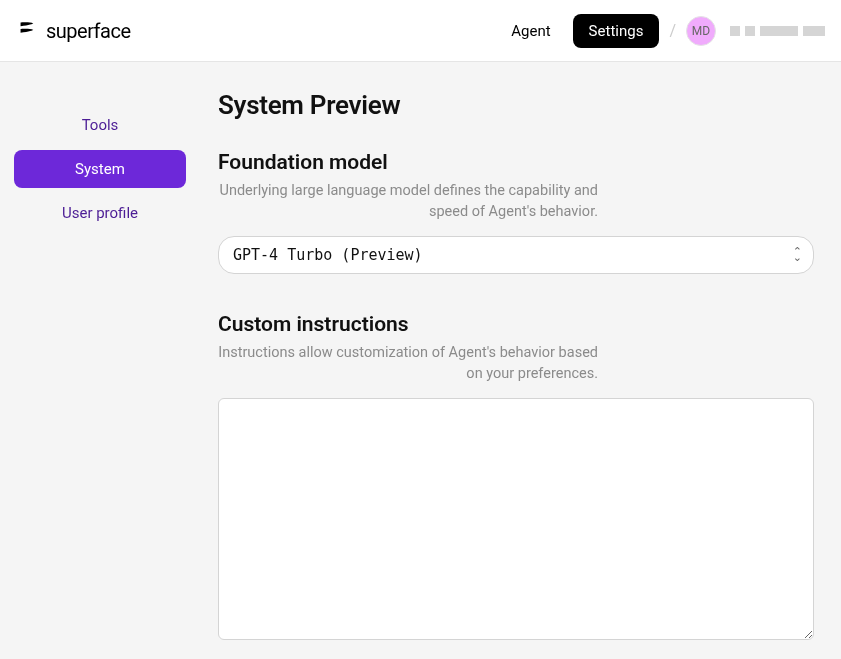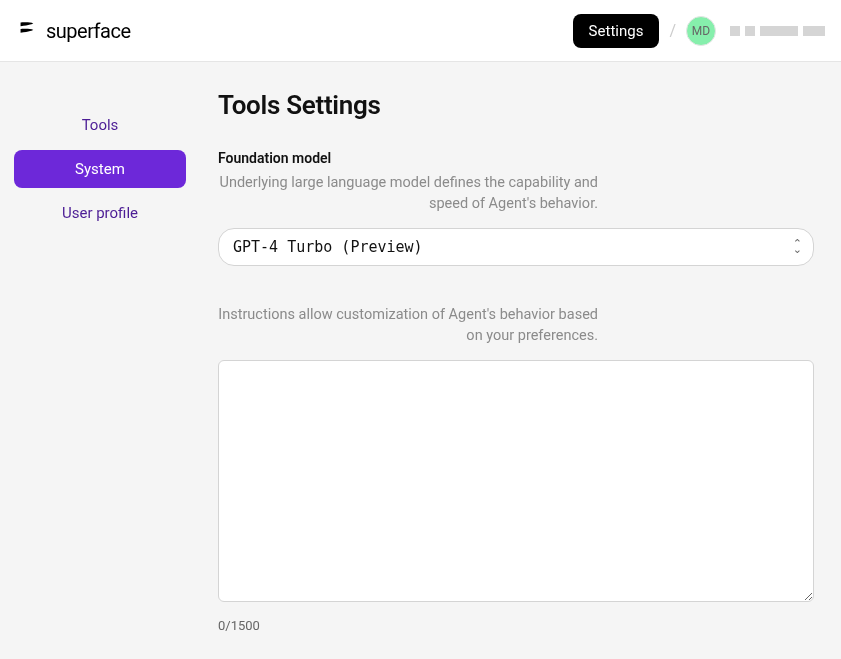--- a/index.html
+++ b/index.html
@@ -53,21 +53,21 @@
     }
     .sep {
       color: #ccc;
       font-size: 16px;
       padding: 0 4px;
     }
     .avatar {
       width: 30px;
       height: 30px;
       border-radius: 50%;
-      background: #86efac;
+      background: #f0abfc;
       display: flex;
       align-items: center;
       justify-content: center;
       font-size: 12px;
       color: #666;
       border: 1px solid #e5e5e5;
     }
     .user-redact {
       display: flex;
       gap: 5px;
@@ -108,21 +108,21 @@
       max-width: 630px;
     }
     .page-title {
       font-size: 26px;
       font-weight: 600;
       color: #111;
       margin-bottom: 30px;
       letter-spacing: -0.3px;
     }
     .section-title {
-      font-size: 14px;
+      font-size: 21px;
       font-weight: 600;
       color: #111;
       margin-bottom: 6px;
     }
     .section-desc {
       font-size: 14.5px;
       color: #8b8b8b;
       line-height: 1.45;
       margin-bottom: 14px;
       max-width: 380px;
@@ -183,55 +183,57 @@
   <div class="logo-wrap">
     <span>
       <svg width="22" height="22" viewBox="0 0 24 24" fill="none">
         <path d="M5 5 C5 5 15 4 19 6 C19 6 14 8 5 9 Z" fill="#000"></path>
         <path d="M5 12 C5 12 15 11 19 13 C19 13 14 15 5 16 Z" fill="#000"></path>
       </svg>
     </span>
     <span class="logo-text">superface</span>
   </div>
   <div class="header-right">
+    <div class="nav-link">Agent</div>
     <div class="nav-link active">Settings</div>
     <span class="sep">/</span>
     <div class="avatar">MD</div>
     <div class="user-redact">
       <span class="rblock" style="width:10px"></span>
       <span class="rblock" style="width:10px"></span>
       <span class="rblock" style="width:38px"></span>
       <span class="rblock" style="width:22px"></span>
     </div>
   </div>
 </div>
 
 <div class="main">
   <div class="sidebar">
     <div class="side-item">Tools</div>
     <div class="side-item active">System</div>
     <div class="side-item">User profile</div>
   </div>
 
   <div class="content">
-    <h1 class="page-title">Tools Settings</h1>
+    <h1 class="page-title">System Preview</h1>
 
     <div class="section">
       <div class="section-title">Foundation model</div>
       <div class="section-desc">Underlying large language model defines the capability and speed of Agent's behavior.</div>
       <div class="select-wrap">
         <select class="select">
           <option>GPT-4 Turbo (Preview)</option>
         </select>
         <span class="select-caret">
           <span>⌃</span>
             <span>⌄</span>
         </span>
       </div>
     </div>
 
     <div class="section">
+      <div class="section-title">Custom instructions</div>
       <div class="section-desc">Instructions allow customization of Agent's behavior based on your preferences.</div>
       <textarea class="textarea" value="" style=""></textarea>
       <div class="counter">0/1500</div>
     </div>
   </div>
 </div>
 
 </body></html>

